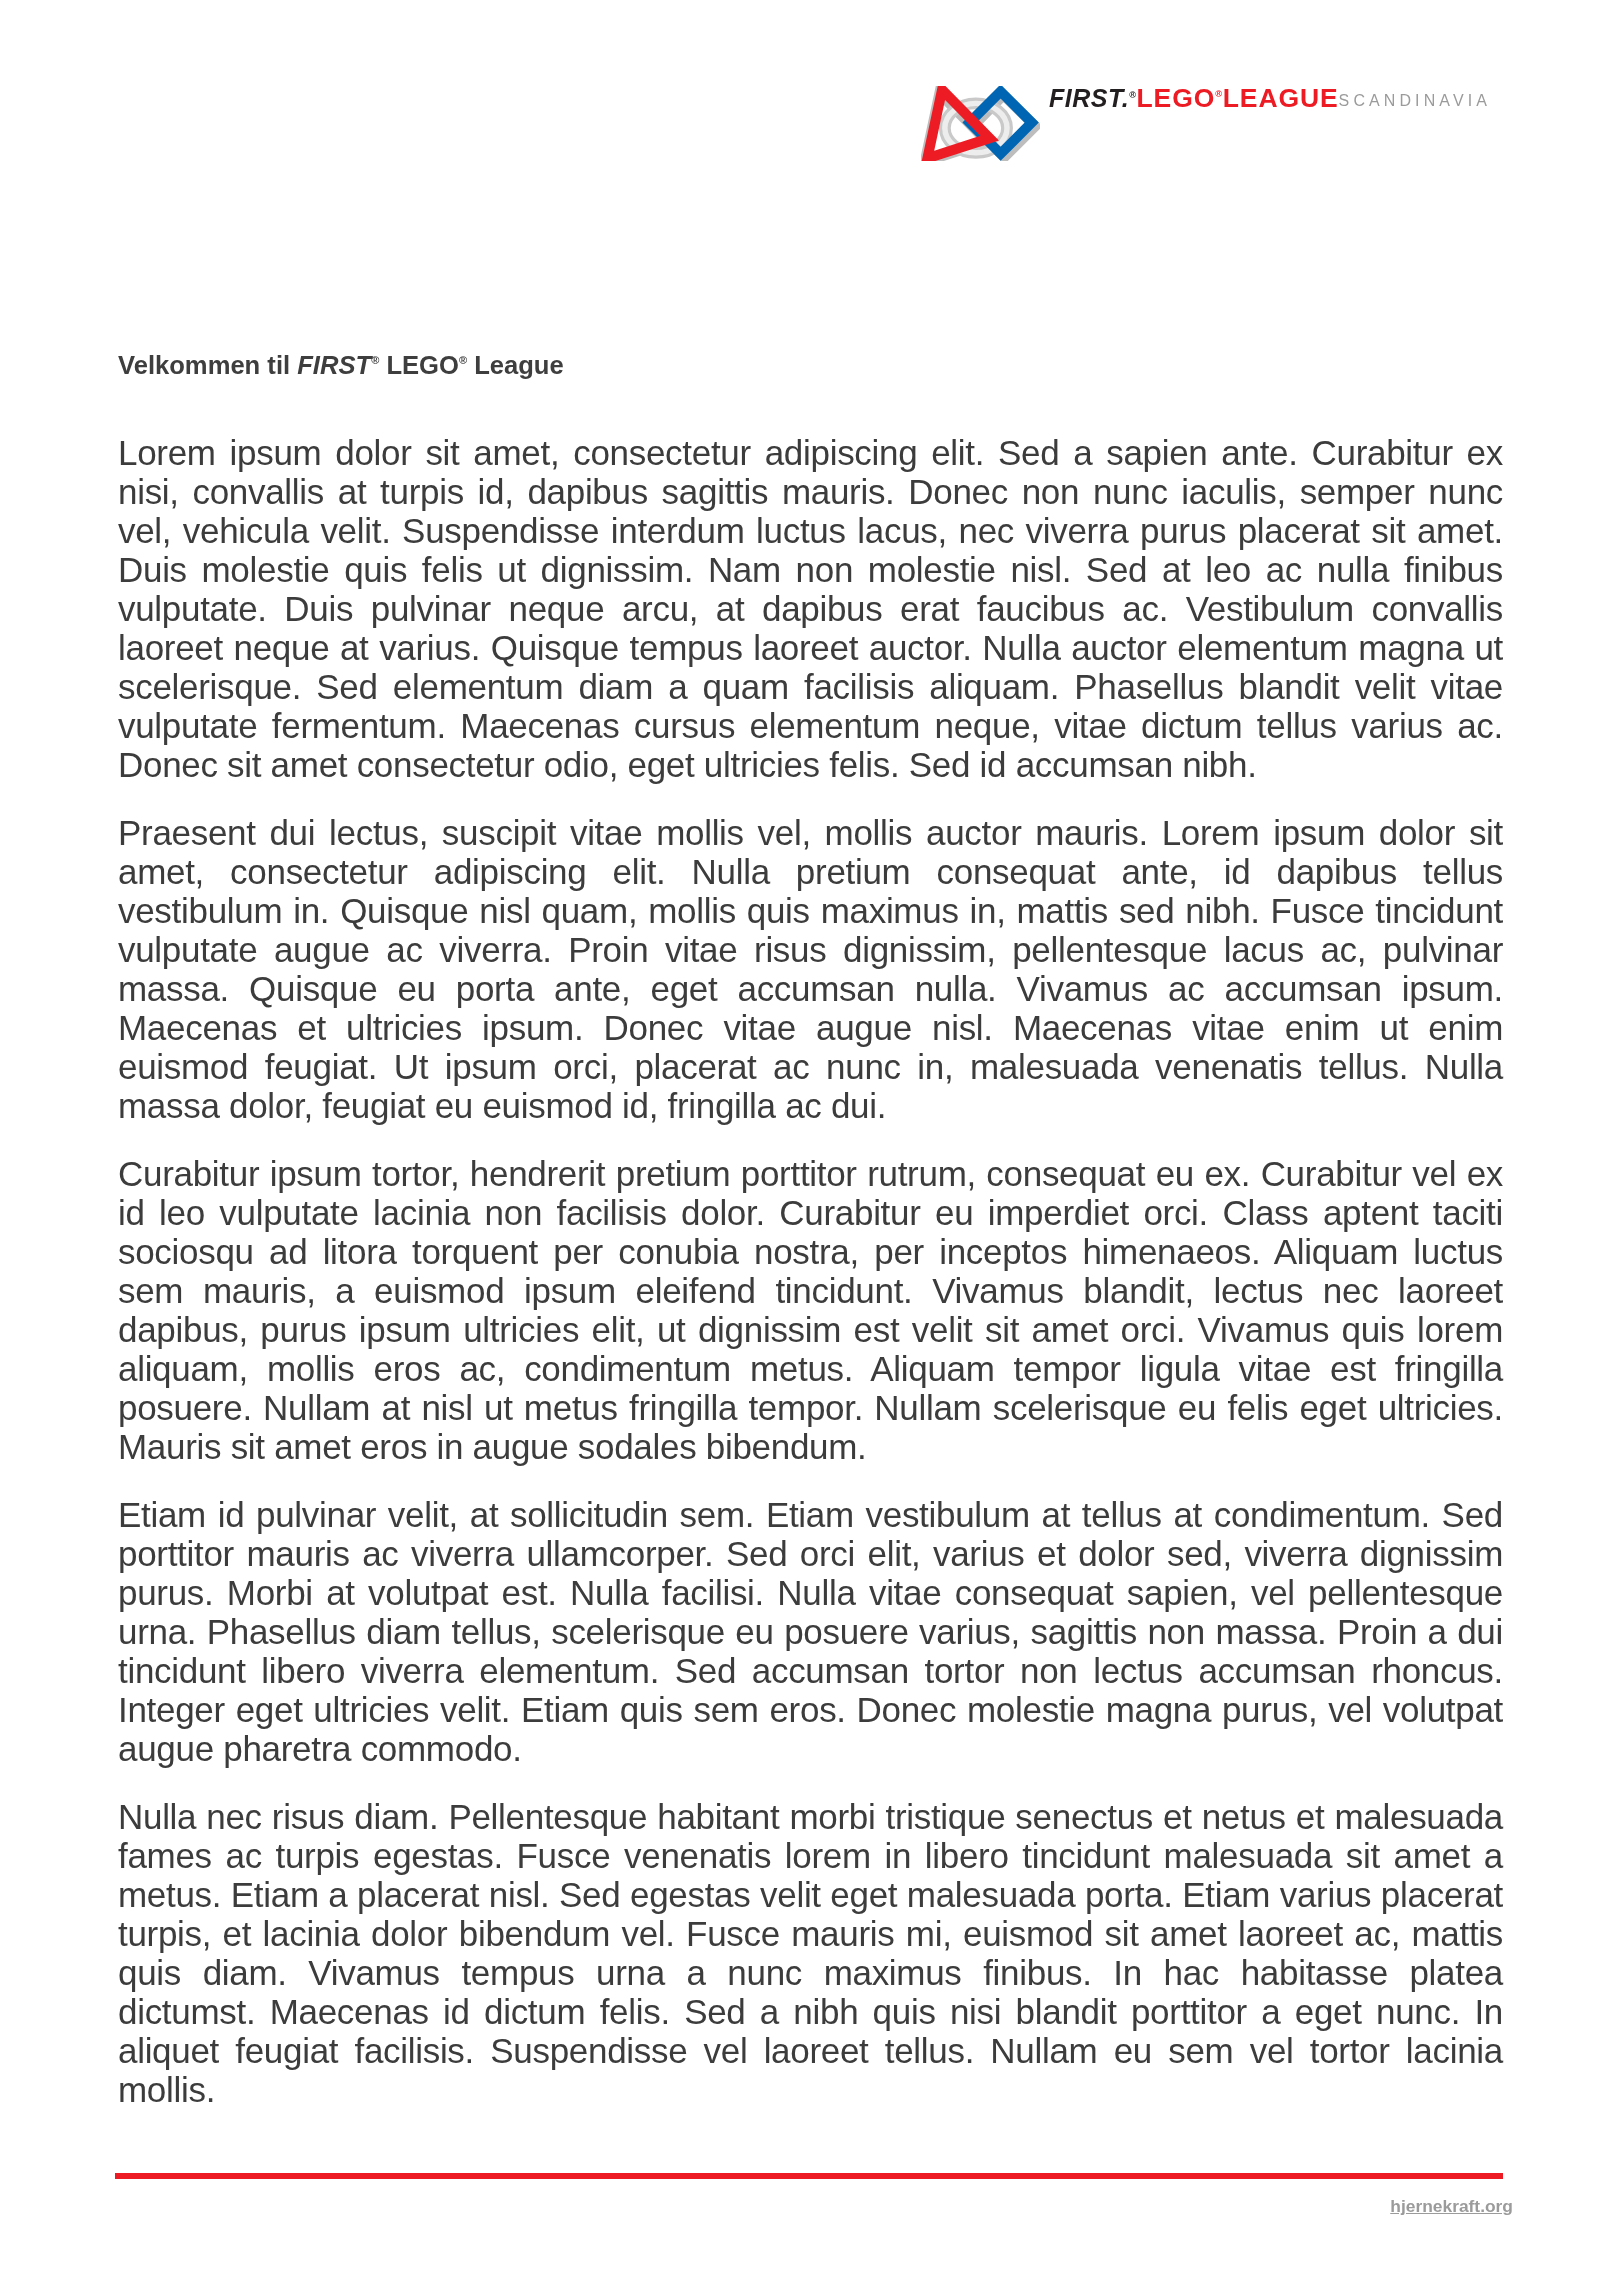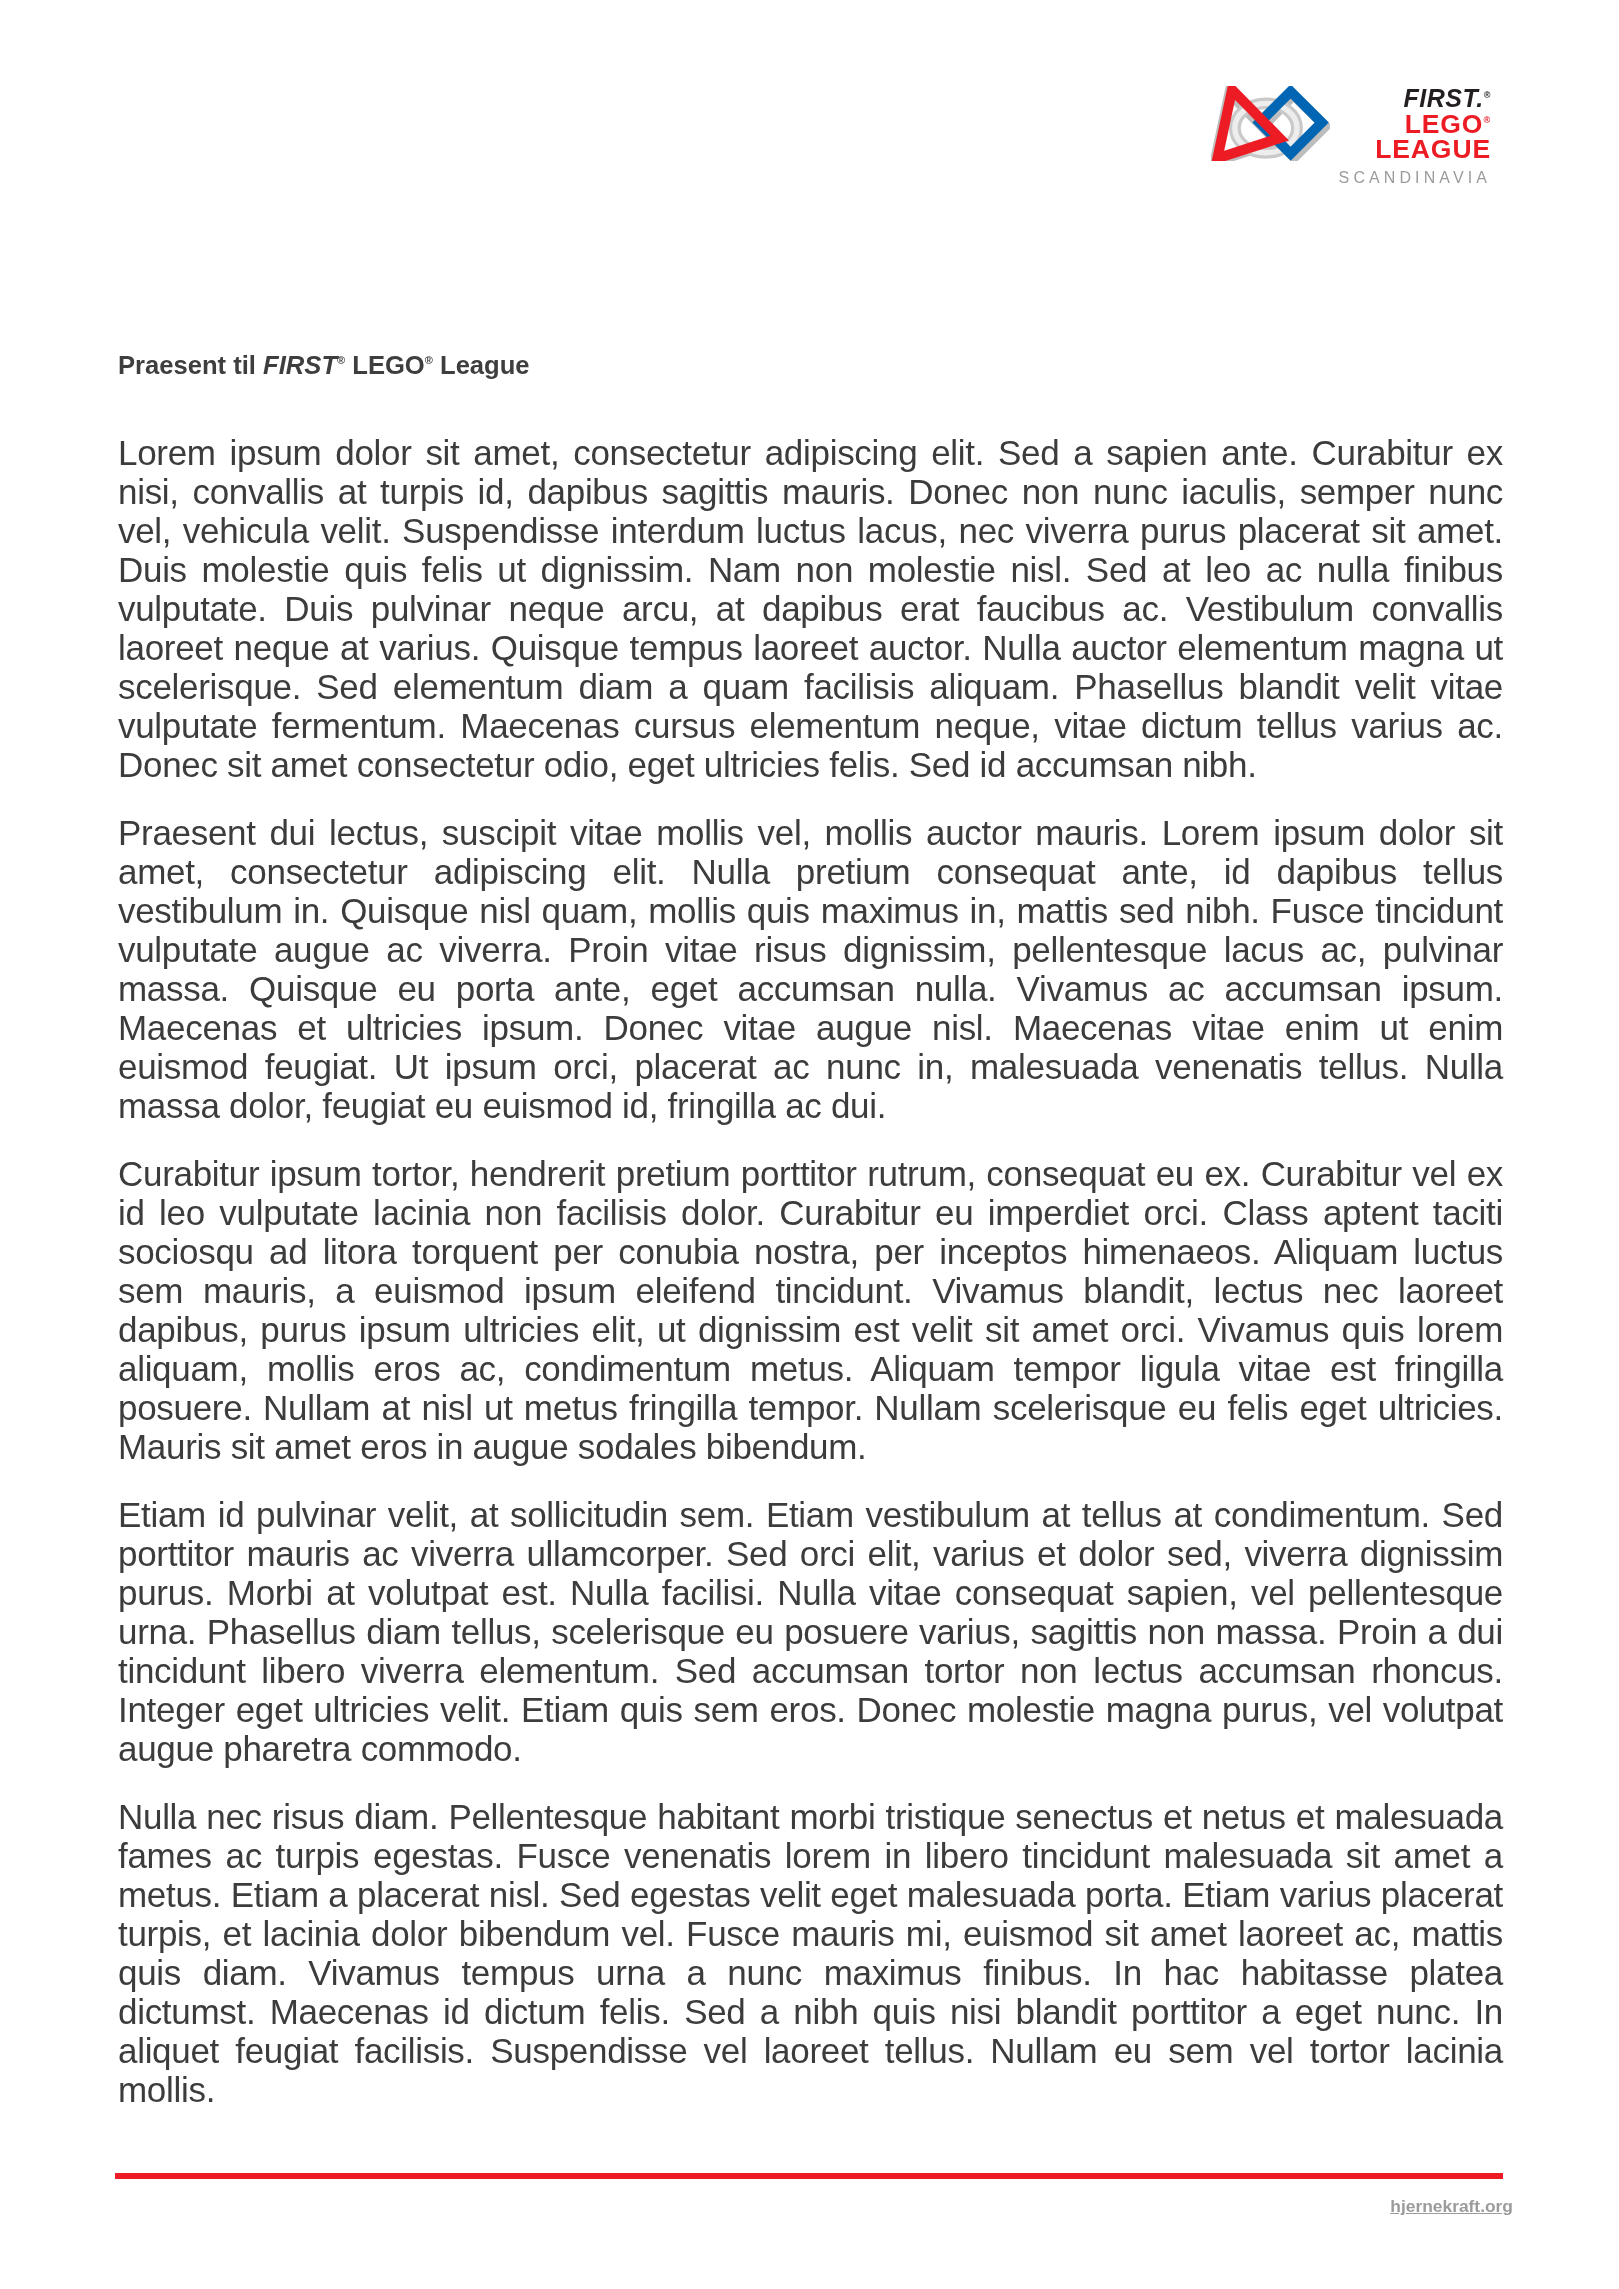--- a/index.html
+++ b/index.html
@@ -15,21 +15,21 @@
   
   .logo {
     position:absolute;
     top:86px;
     right:128px;
     display:flex;
     align-items:flex-start;
     gap:9.1px;
   }
   .logo-mark svg { display:block; }
-  .logo-text { display:flex; flex-direction:column;align-items:flex-end; }
+  .logo-text { display:flex; flex-direction:row; }
   .logo-first {
     font-style:italic;
     font-weight:900;
     font-size:25px;
     line-height:25.6px;
     color:#231F20;
     letter-spacing:0.5px;
     white-space:nowrap;
   }
   .logo-lego, .logo-league {
@@ -124,21 +124,21 @@
     </div>
     <div class="logo-text">
       <div class="logo-first"><span>FIRST.</span><sup>®</sup></div>
       <div class="logo-lego"><span>LEGO</span><sup>®</sup></div>
       <div class="logo-league">LEAGUE</div>
       <div class="logo-region">SCANDINAVIA</div>
     </div>
   </div>
 
   <div class="title">
-    <span>Praesent til </span><span class="brand-first">FIRST</span><sup>®</sup><span> LEGO</span><sup>®</sup><span> League</span>
+    <span>Velkommen til </span><span class="brand-first">FIRST</span><sup>®</sup><span> LEGO</span><sup>®</sup><span> League</span>
   </div>
 
   <div class="content">
     <p>Lorem ipsum dolor sit amet, consectetur adipiscing elit. Sed a sapien ante. Curabitur ex nisi, convallis at turpis id, dapibus sagittis mauris. Donec non nunc iaculis, semper nunc vel, vehicula velit. Suspendisse interdum luctus lacus, nec viverra purus placerat sit amet. Duis molestie quis felis ut dignissim. Nam non molestie nisl. Sed at leo ac nulla finibus vulputate. Duis pulvinar neque arcu, at dapibus erat faucibus ac. Vestibulum convallis laoreet neque at varius. Quisque tempus laoreet auctor. Nulla auctor elementum magna ut scelerisque. Sed elementum diam a quam facilisis aliquam. Phasellus blandit velit vitae vulputate fermentum. Maecenas cursus elementum neque, vitae dictum tellus varius ac. Donec sit amet consectetur odio, eget ultricies felis. Sed id accumsan nibh.</p>
     <p>Praesent dui lectus, suscipit vitae mollis vel, mollis auctor mauris. Lorem ipsum dolor sit amet, consectetur adipiscing elit. Nulla pretium consequat ante, id dapibus tellus vestibulum in. Quisque nisl quam, mollis quis maximus in, mattis sed nibh. Fusce tincidunt vulputate augue ac viverra. Proin vitae risus dignissim, pellentesque lacus ac, pulvinar massa. Quisque eu porta ante, eget accumsan nulla. Vivamus ac accumsan ipsum. Maecenas et ultricies ipsum. Donec vitae augue nisl. Maecenas vitae enim ut enim euismod feugiat. Ut ipsum orci, placerat ac nunc in, malesuada venenatis tellus. Nulla massa dolor, feugiat eu euismod id, fringilla ac dui.</p>
     <p>Curabitur ipsum tortor, hendrerit pretium porttitor rutrum, consequat eu ex. Curabitur vel ex id leo vulputate lacinia non facilisis dolor. Curabitur eu imperdiet orci. Class aptent taciti sociosqu ad litora torquent per conubia nostra, per inceptos himenaeos. Aliquam luctus sem mauris, a euismod ipsum eleifend tincidunt. Vivamus blandit, lectus nec laoreet dapibus, purus ipsum ultricies elit, ut dignissim est velit sit amet orci. Vivamus quis lorem aliquam, mollis eros ac, condimentum metus. Aliquam tempor ligula vitae est fringilla posuere. Nullam at nisl ut metus fringilla tempor. Nullam scelerisque eu felis eget ultricies. Mauris sit amet eros in augue sodales bibendum.</p>
     <p>Etiam id pulvinar velit, at sollicitudin sem. Etiam vestibulum at tellus at condimentum. Sed porttitor mauris ac viverra ullamcorper. Sed orci elit, varius et dolor sed, viverra dignissim purus. Morbi at volutpat est. Nulla facilisi. Nulla vitae consequat sapien, vel pellentesque urna. Phasellus diam tellus, scelerisque eu posuere varius, sagittis non massa. Proin a dui tincidunt libero viverra elementum. Sed accumsan tortor non lectus accumsan rhoncus. Integer eget ultricies velit. Etiam quis sem eros. Donec molestie magna purus, vel volutpat augue pharetra commodo.</p>
     <p>Nulla nec risus diam. Pellentesque habitant morbi tristique senectus et netus et malesuada fames ac turpis egestas. Fusce venenatis lorem in libero tincidunt malesuada sit amet a metus. Etiam a placerat nisl. Sed egestas velit eget malesuada porta. Etiam varius placerat turpis, et lacinia dolor bibendum vel. Fusce mauris mi, euismod sit amet laoreet ac, mattis quis diam. Vivamus tempus urna a nunc maximus finibus. In hac habitasse platea dictumst. Maecenas id dictum felis. Sed a nibh quis nisi blandit porttitor a eget nunc. In aliquet feugiat facilisis. Suspendisse vel laoreet tellus. Nullam eu sem vel tortor lacinia mollis.</p>
   </div>
 

